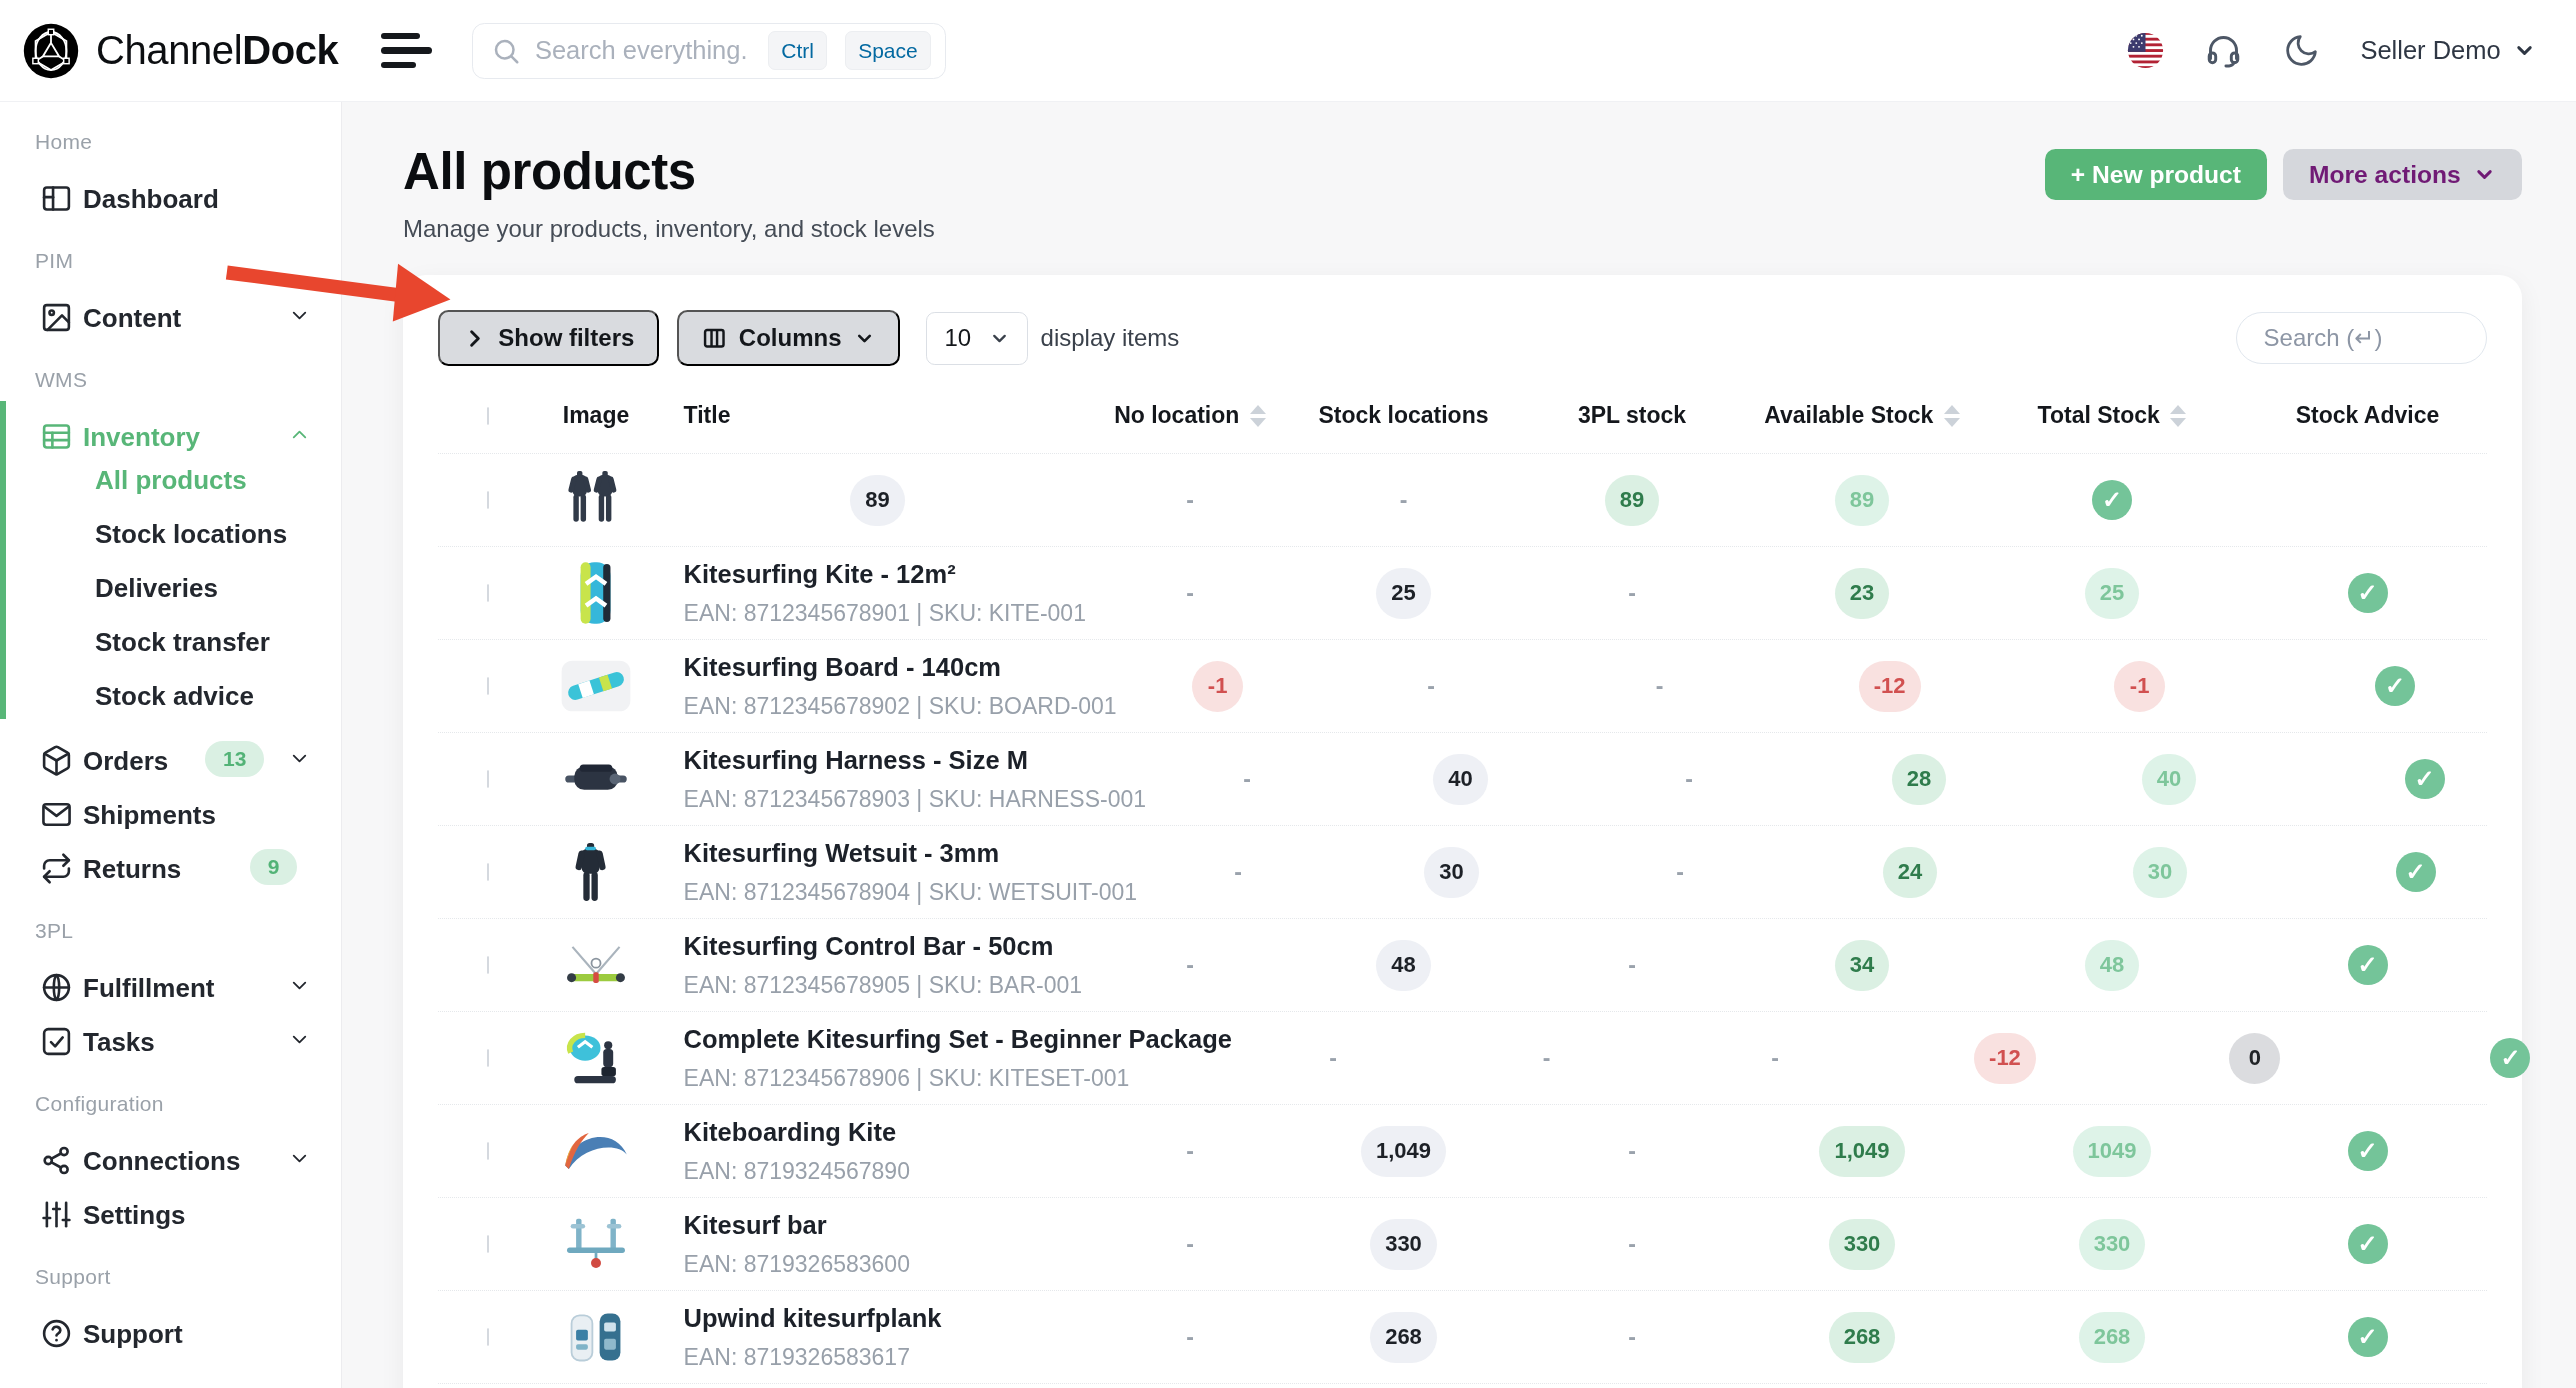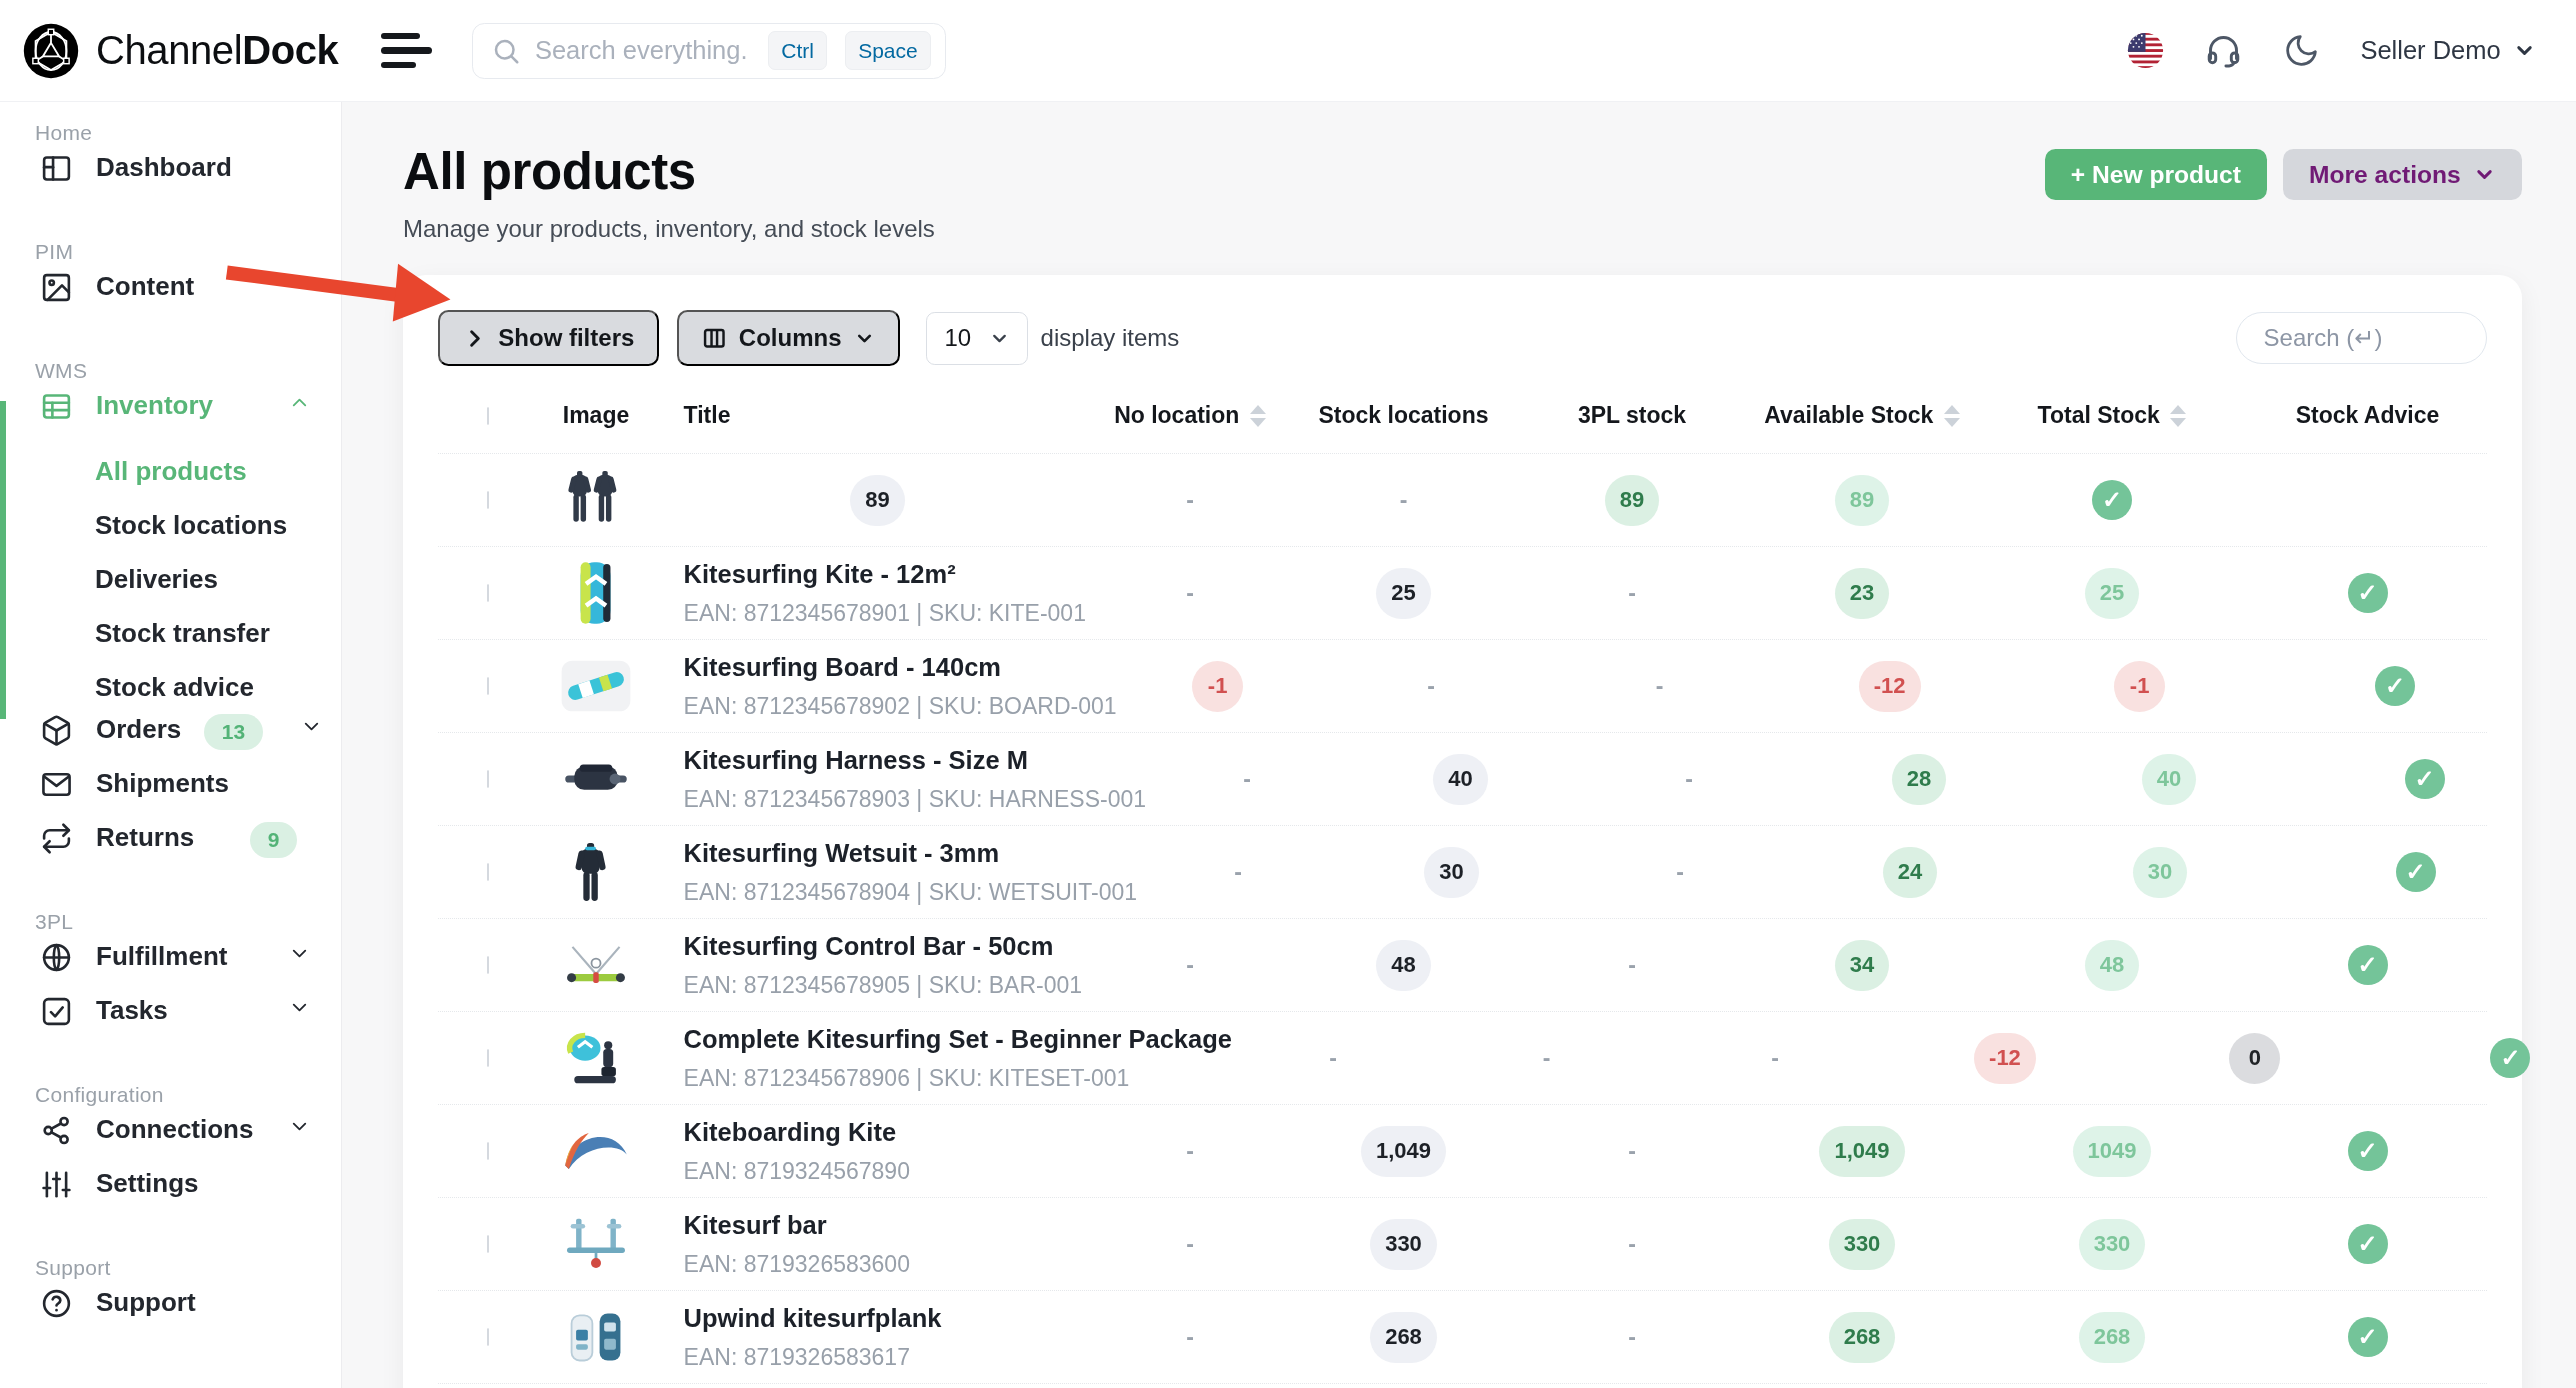--- a/index.html
+++ b/index.html
@@ -30,23 +30,23 @@
   .khint { background:#f4f5f7; border:0.9px solid #eceef1; border-radius:7px; padding:6.1px 12.3px; font-size:21px; color:#0369a1; margin-left:5.3px; white-space:nowrap; }
   .top-right { margin-left:auto; display:flex; align-items:center; gap:40px; padding-right:40px; }
   .top-icon { cursor:pointer; color:#4d5766; }
   .user { display:flex; align-items:center; gap:12.3px; font-size:25.5px; color:#2f3744; font-weight:500; cursor:pointer; white-space:nowrap; }
 
   
   .layout { display:flex; height:1287px; }
   .sidebar { width:342px; flex:none; background:#fff; border-right:0.9px solid #ececef; position:relative; padding-top:7px; }
   .active-bar { position:absolute; left:0; top:299px; width:6.1px; height:318px; background:var(--green); }
   .nav-section { margin-top:26px; }
-  .nav-section:first-child { margin-top:4px; }
+  .nav-section:first-child { margin-top:13px; }
   .section-label { padding-left:35px; font-size:21px; color:#9aa1a9; height:39px; display:flex; align-items:center; letter-spacing:0.3px; }
-  .nav-item { height:54px; display:flex; align-items:flex-start; padding:0 30px 0 40px; gap:23px; font-size:26px; font-weight:600; color:#23272e; cursor:pointer; }
+  .nav-item { height:54px; display:flex; align-items:flex-end; padding:0 30px 0 40px; gap:10px; font-size:26px; font-weight:600; color:#23272e; cursor:pointer; }
   .nav-item .icon { color:#23272e; }
   .nav-item.active, .nav-item.active .icon { color:var(--green); }
   .nav-label { flex:1; white-space:nowrap; }
   .badge { background:#daf0e3; color:#53b377; font-size:21px; font-weight:600; border-radius:877px; padding:6.1px 17.6px; margin-right:14px; }
   .chev { color:#23272e; }
   .nav-item.active .chev { color:var(--green); }
   .nav-child { height:54px; display:flex; align-items:center; padding-left:95px; font-size:26px; font-weight:600; color:#23272e; cursor:pointer; white-space:nowrap; }
   .nav-child.active { color:var(--green); }
 
   

